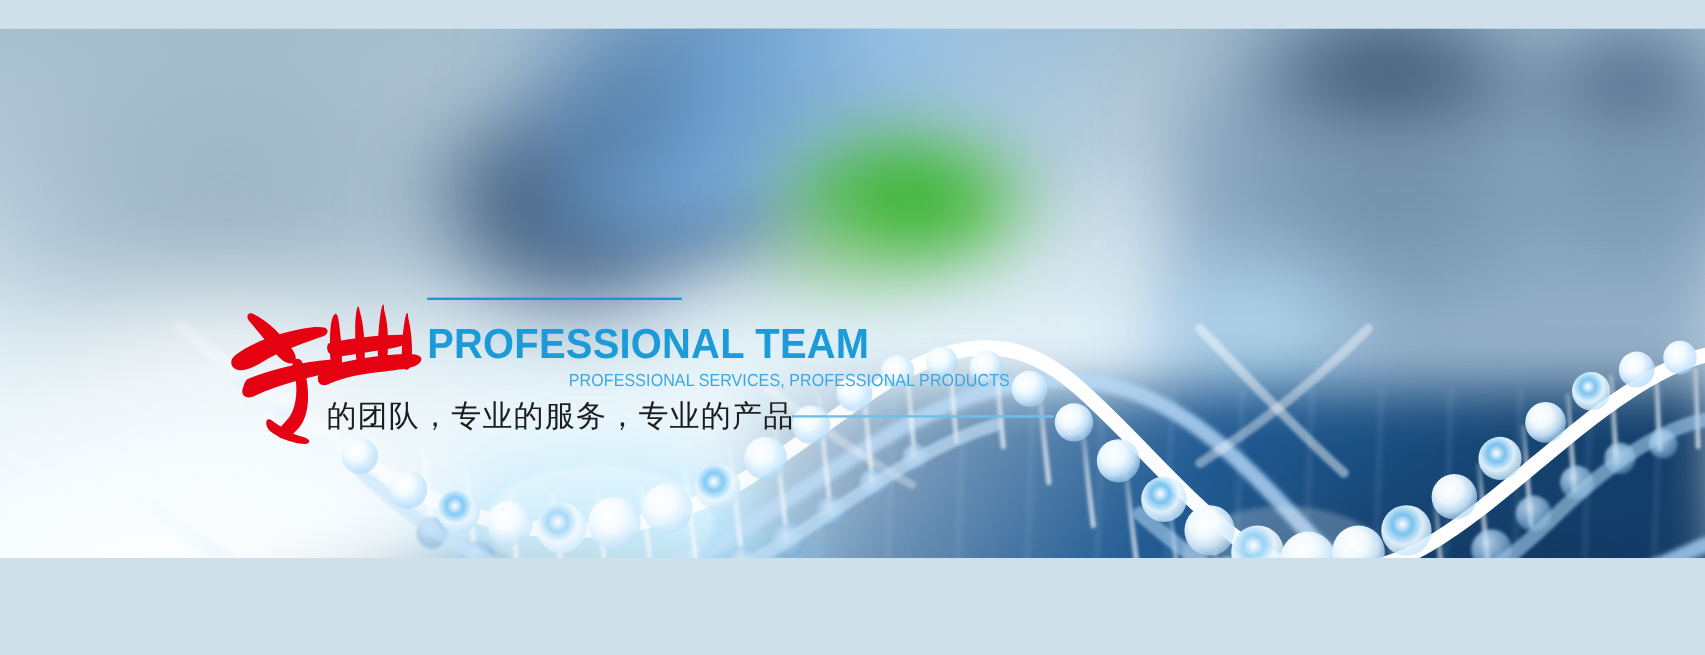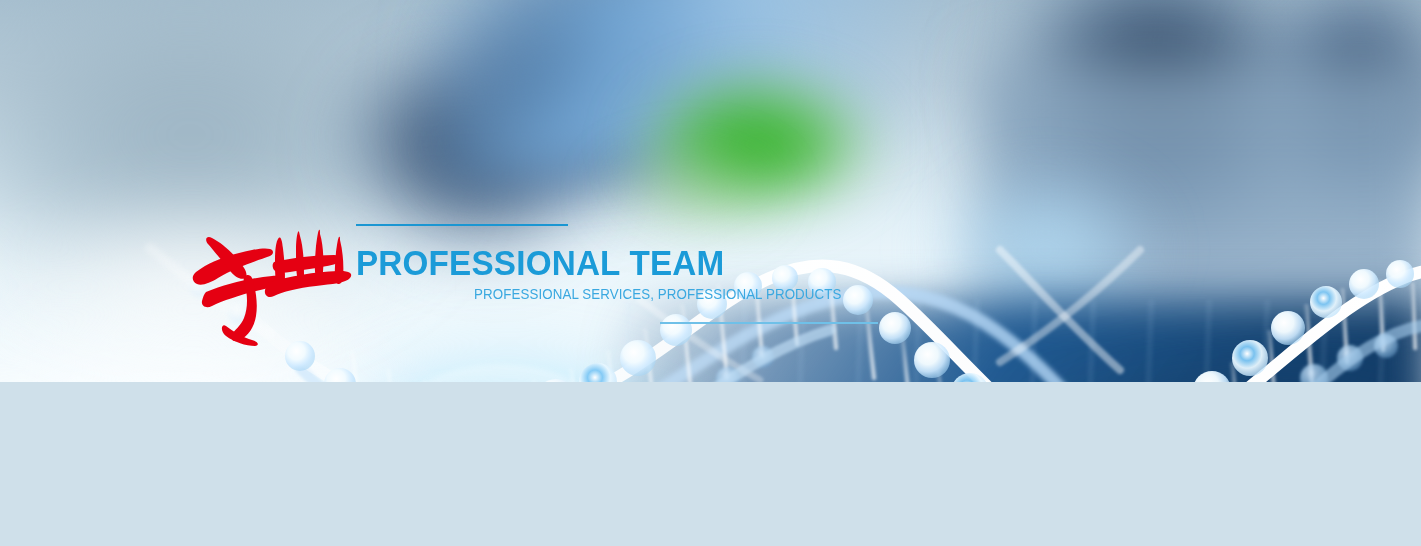--- a/index.html
+++ b/index.html
@@ -3,22 +3,23 @@
 <meta charset="utf-8">
 <style>
   html,body{margin:0;padding:0;}
   body{
     width:1421px;height:546px;overflow:hidden;
     font-family:"Liberation Sans",sans-serif;
     background:#cfe0ea;
   }
 
   #banner{
-    position:relative;width:1421px;height:382px;overflow:hidden;
+    position:relative;width:1421px;height:441px;overflow:hidden;
     background:#b9d0dd;
+    margin-top:24px;
   }
 
   
   .bg-layer{position:absolute;inset:0;pointer-events:none;}
 
   
   .bg-base{
     background:
       linear-gradient(to bottom,
         rgba(168,192,208,1) 0%,
@@ -453,17 +454,18 @@
                  C142,51 120,53 104,56 C94,58 88,56 87,52 C86,49 87,47 88,46 Z"></path>
       </g>
     </svg>
 
     <div class="rule-top"></div>
 
     <div class="title-en">PROFESSIONAL TEAM</div>
 
     <div class="subtitle-en">PROFESSIONAL SERVICES, PROFESSIONAL PRODUCTS</div>
 
+    <div class="subtitle-cn">的团队，专业的服务，专业的产品</div>
 
     <div class="rule-bottom"></div>
 
   </div>
 </div>
 
 </body></html>

